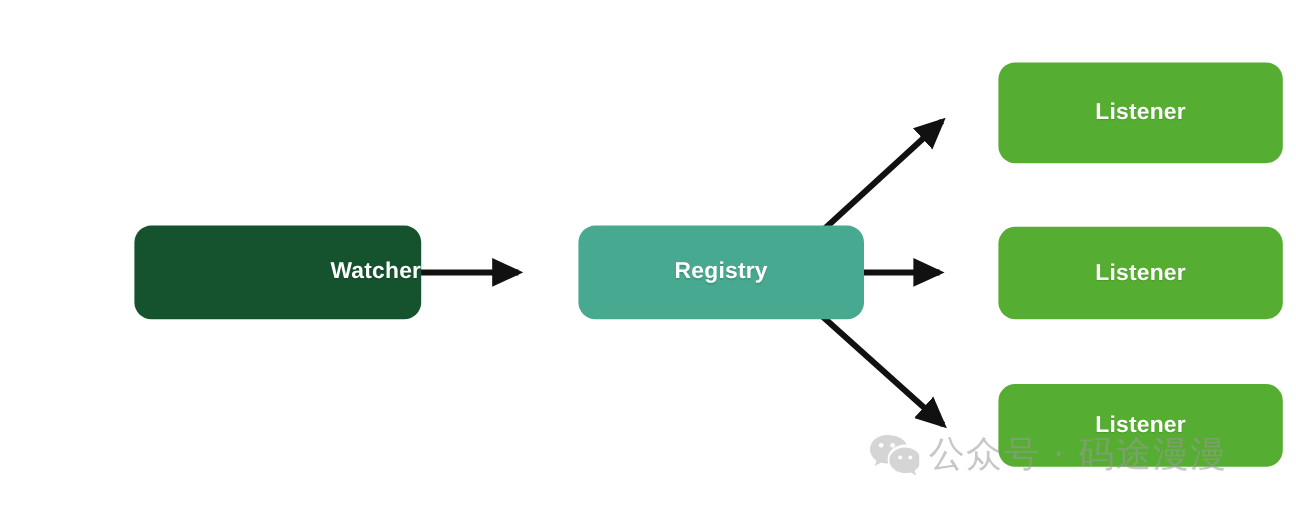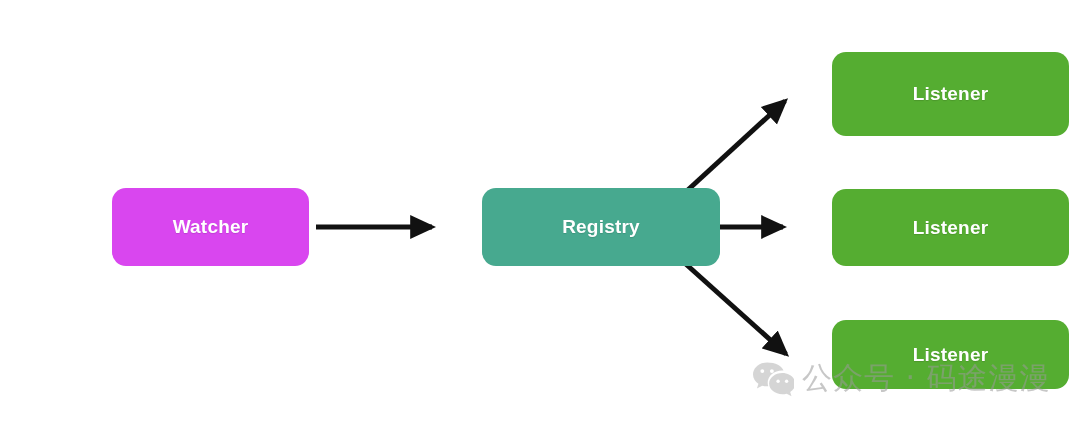--- a/index.html
+++ b/index.html
@@ -23,22 +23,23 @@
     border-radius: 14px;
     color: #ffffff;
     font-weight: bold;
     font-size: 19px;
     letter-spacing: 0.2px;
     box-sizing: border-box;
     text-shadow: 0 1px 1px rgba(0,0,0,0.12);
     margin-left: 44px;
   }
   .node-watcher {
-    left: 68px;  top: 188px;  width: 197px;  height: 78px;
-    background: #d946ef;
+    left: 68px;  top: 188px;  width: 239px;  height: 78px;
+    background: #14532d;
+    justify-content: flex-end;
   }
   .node-registry {
     left: 438px; top: 188px;  width: 238px;  height: 78px;
     background: #47a98f;
   }
   .node-listener-1 {
     left: 788px; top: 52px;   width: 237px;  height: 84px;
     background: #55ad31;
   }
   .node-listener-2 {
@@ -51,21 +52,21 @@
   }
   #arrows {
     position: absolute;
     left: 0; top: 0;
     width: 1080px;
     height: 426px;
     pointer-events: none;
   }
   .watermark {
     position: absolute;
-    left: 752px;
+    left: 724px;
     top: 358px;
     display: flex;
     align-items: center;
     gap: 8px;
     opacity: 0.55;
     pointer-events: none;
   }
   .watermark-text {
     font-size: 30px;
     color: #9a9a9a;

